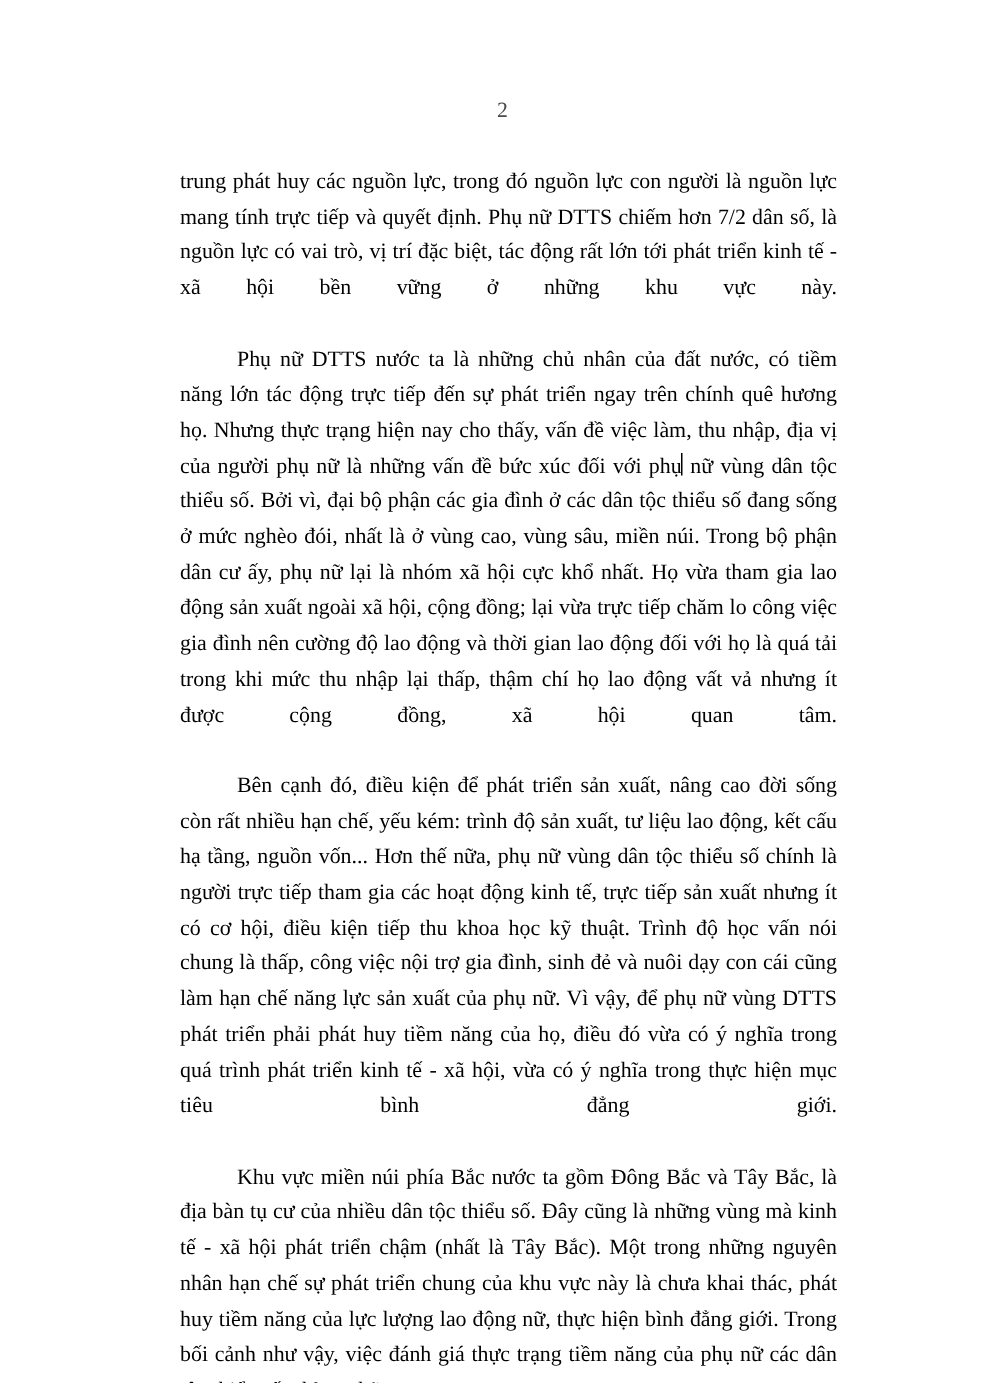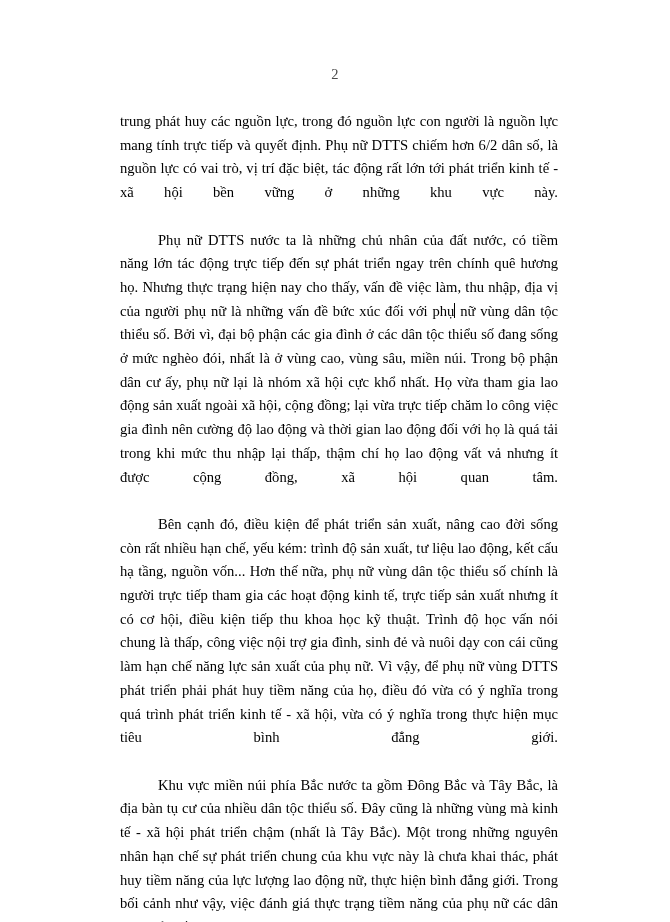--- a/index.html
+++ b/index.html
@@ -73,21 +73,21 @@
 </style>
 </head>
 <body>
 
 <div class="page">
 
   <div class="page-number">2</div>
 
   <div class="body-text">
 
-    <p class="para" id="p1">trung phát huy các nguồn lực, trong đó nguồn lực con người là nguồn lực mang tính trực tiếp và quyết định. Phụ nữ DTTS chiếm hơn 6/2 dân số, là nguồn lực có vai trò, vị trí đặc biệt, tác động rất lớn tới phát triển kinh tế - xã hội bền vững ở những khu vực này.</p>
+    <p class="para" id="p1">trung phát huy các nguồn lực, trong đó nguồn lực con người là nguồn lực mang tính trực tiếp và quyết định. Phụ nữ DTTS chiếm hơn 7/2 dân số, là nguồn lực có vai trò, vị trí đặc biệt, tác động rất lớn tới phát triển kinh tế - xã hội bền vững ở những khu vực này.</p>
 
     <p class="para indented" id="p2"><span>Phụ nữ DTTS nước ta là những chủ nhân của đất nước, có tiềm năng lớn tác động trực tiếp đến sự phát triển ngay trên chính quê hương họ. Nhưng thực trạng hiện nay cho thấy, vấn đề việc làm, thu nhập, địa vị của người phụ nữ là những vấn đề bức xúc đối với phụ</span><span class="caret"></span><span> nữ vùng dân tộc thiểu số. Bởi vì, đại bộ phận các gia đình ở các dân tộc thiểu số đang sống ở mức nghèo đói, nhất là ở vùng cao, vùng sâu, miền núi. Trong bộ phận dân cư ấy, phụ nữ lại là nhóm xã hội cực khổ nhất. Họ vừa tham gia lao động sản xuất ngoài xã hội, cộng đồng; lại vừa trực tiếp chăm lo công việc gia đình nên cường độ lao động và thời gian lao động đối với họ là quá tải trong khi mức thu nhập lại thấp, thậm chí họ lao động vất vả nhưng ít được cộng đồng, xã hội quan tâm.</span></p>
 
     <p class="para indented" id="p3">Bên cạnh đó, điều kiện để phát triển sản xuất, nâng cao đời sống còn rất nhiều hạn chế, yếu kém: trình độ sản xuất, tư liệu lao động, kết cấu hạ tầng, nguồn vốn... Hơn thế nữa, phụ nữ vùng dân tộc thiểu số chính là người trực tiếp tham gia các hoạt động kinh tế, trực tiếp sản xuất nhưng ít có cơ hội, điều kiện tiếp thu khoa học kỹ thuật. Trình độ học vấn nói chung là thấp, công việc nội trợ gia đình, sinh đẻ và nuôi dạy con cái cũng làm hạn chế năng lực sản xuất của phụ nữ. Vì vậy, để phụ nữ vùng DTTS phát triển phải phát huy tiềm năng của họ, điều đó vừa có ý nghĩa trong quá trình phát triển kinh tế - xã hội, vừa có ý nghĩa trong thực hiện mục tiêu bình đẳng giới.</p>
 
     <p class="para indented nostretch" id="p4">Khu vực miền núi phía Bắc nước ta gồm Đông Bắc và Tây Bắc, là địa bàn tụ cư của nhiều dân tộc thiểu số. Đây cũng là những vùng mà kinh tế - xã hội phát triển chậm (nhất là Tây Bắc). Một trong những nguyên nhân hạn chế sự phát triển chung của khu vực này là chưa khai thác, phát huy tiềm năng của lực lượng lao động nữ, thực hiện bình đẳng giới. Trong bối cảnh như vậy, việc đánh giá thực trạng tiềm năng của phụ nữ các dân tộc thiểu số, chỉ ra những</p>
 
   </div>
 
 </div>

